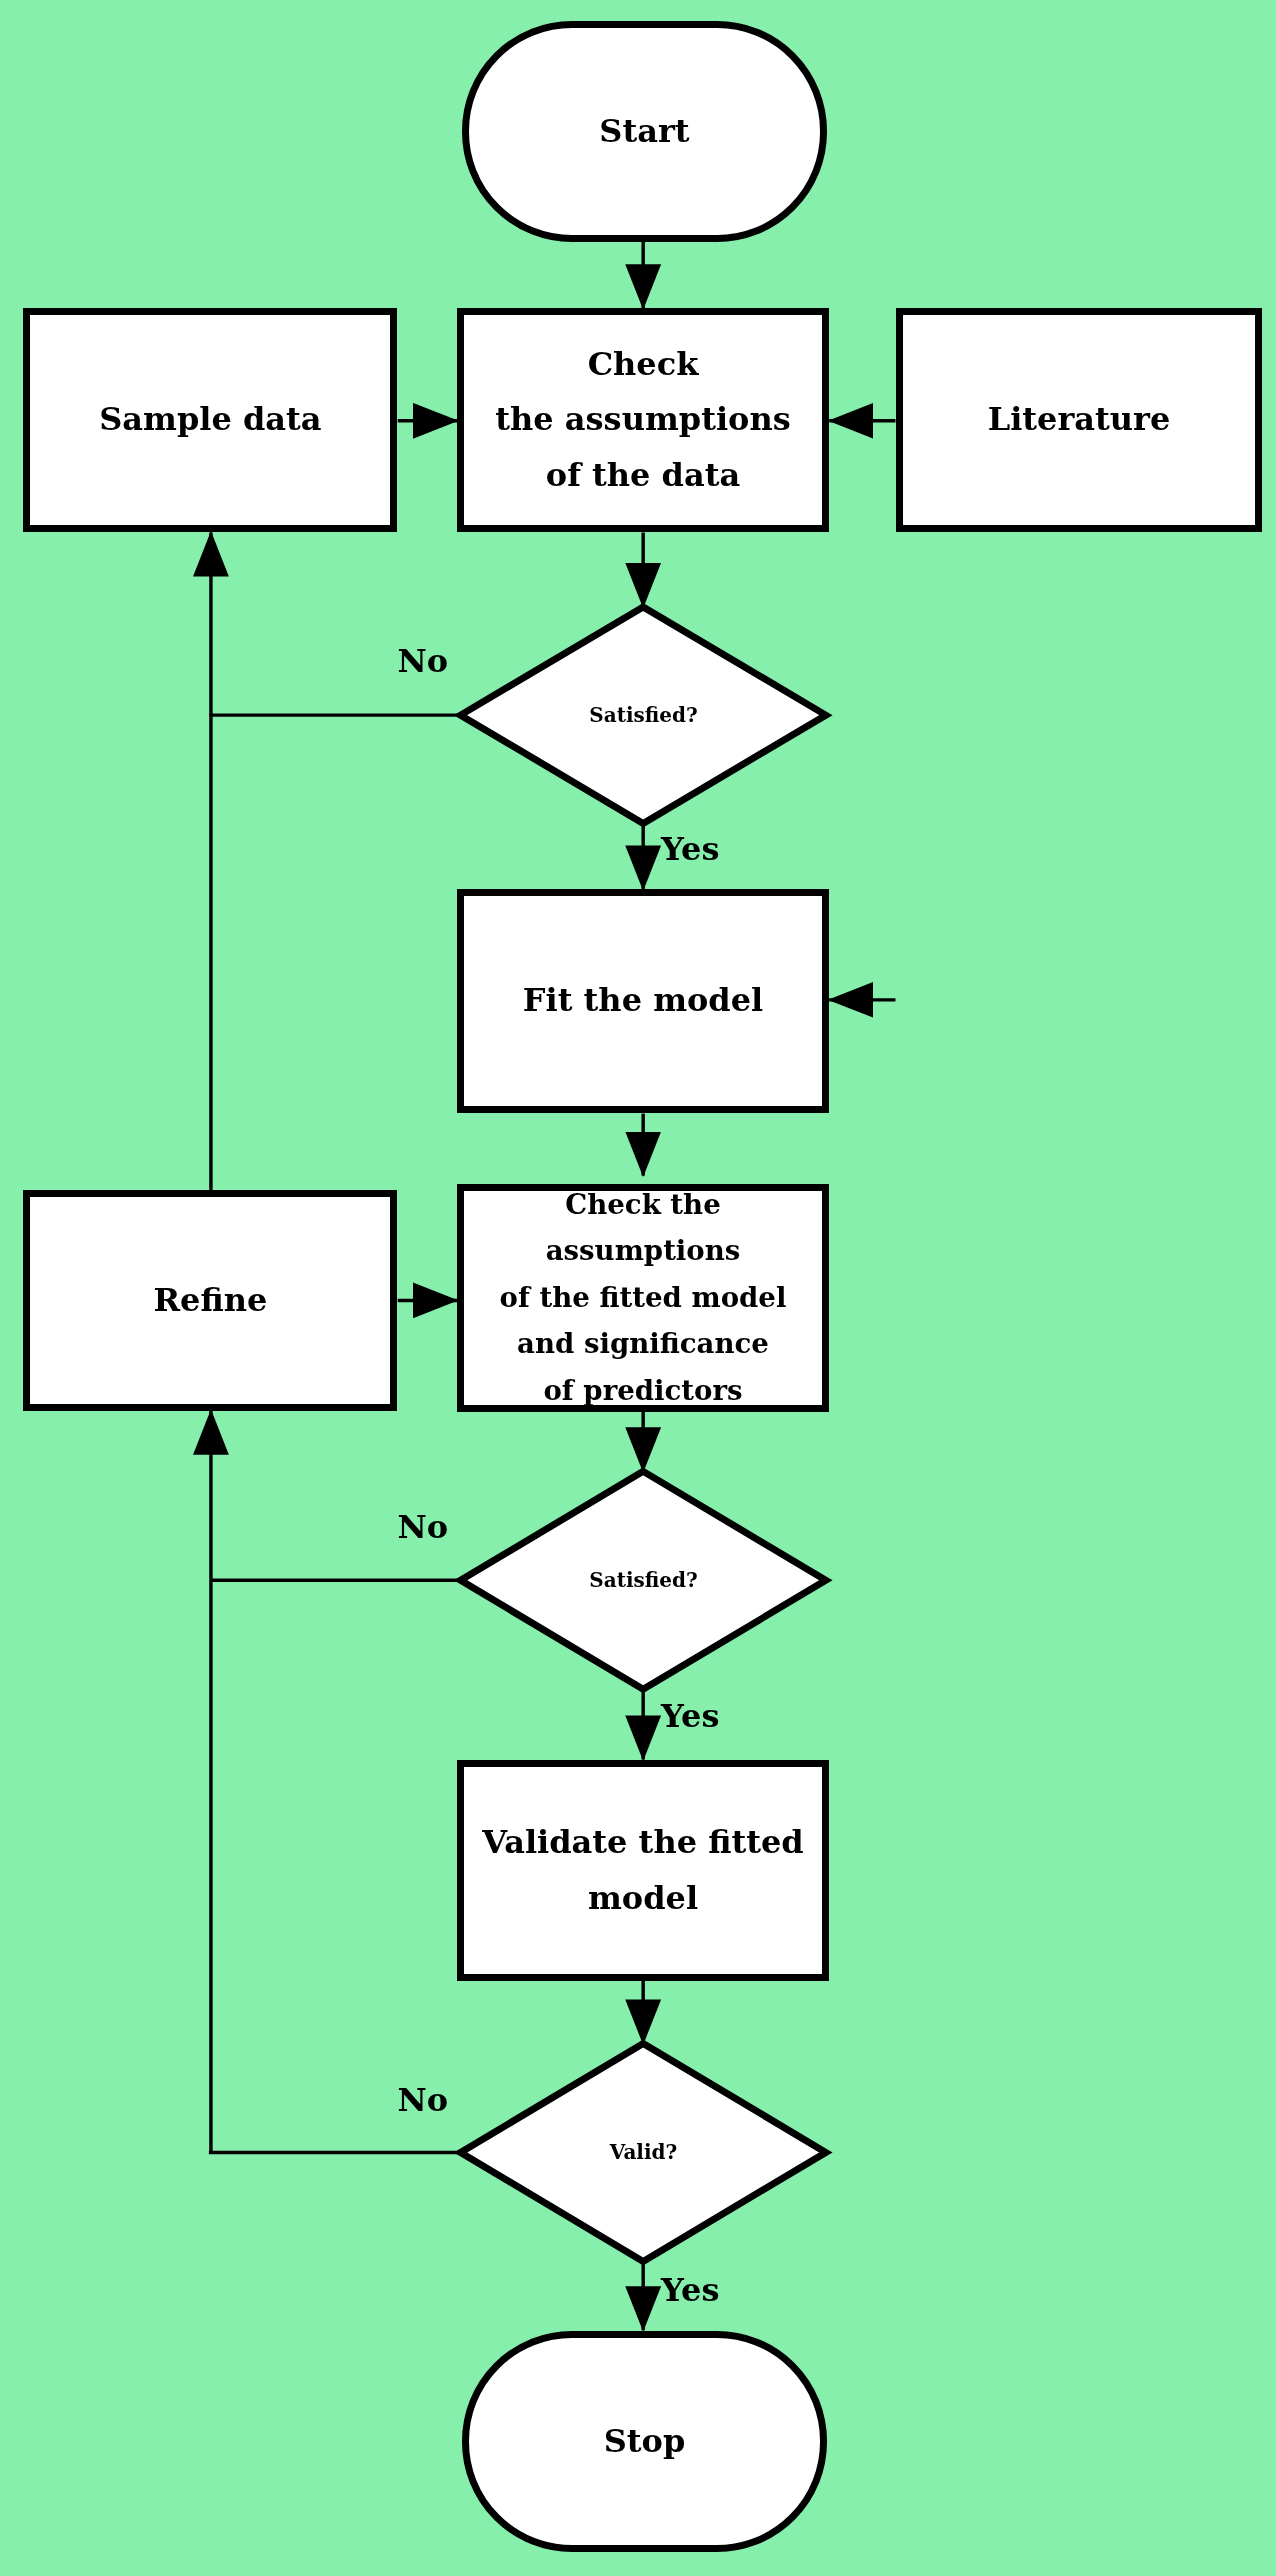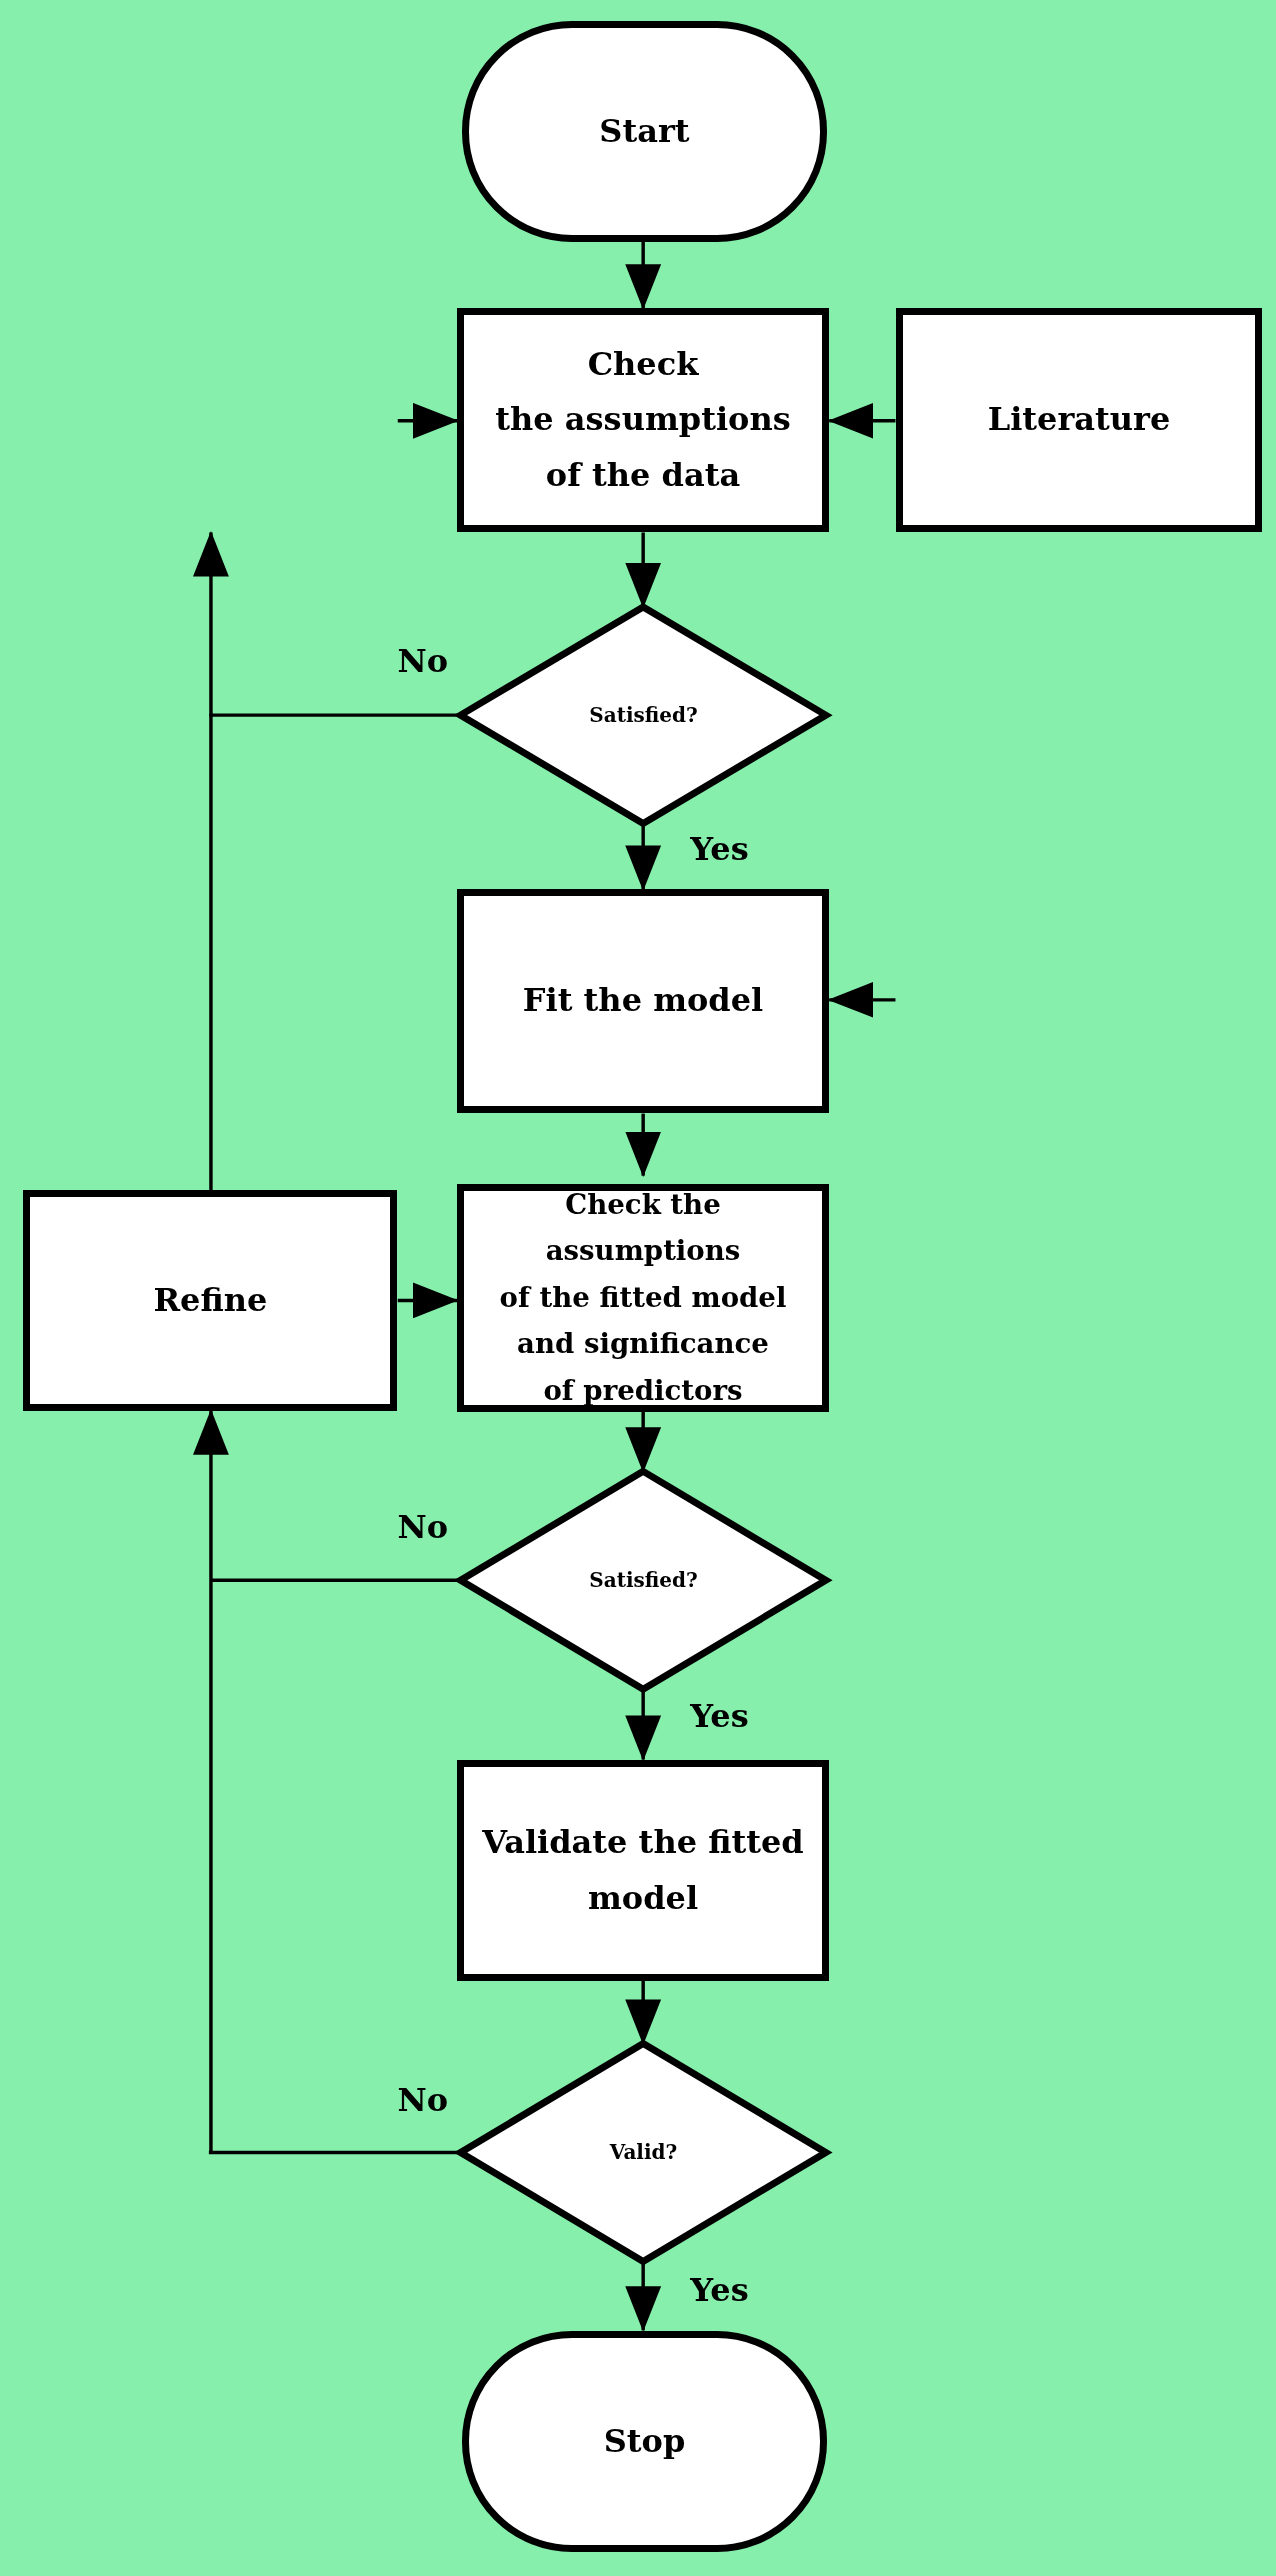--- a/index.html
+++ b/index.html
@@ -28,21 +28,21 @@
   .dlabel{
     position:absolute;z-index:3;
     display:flex;align-items:center;justify-content:center;
     text-align:center;font-weight:bold;font-size:20px;
   }
   .elabel{
     position:absolute;z-index:3;
     font-weight:bold;font-size:32px;line-height:1;
   }
   .elabel.right{text-align:right;}
-  .elabel.left{text-align:center;}
+  .elabel.left{text-align:left;}
 </style>
 </head>
 <body>
 
 <div class="canvas">
 
   <svg class="wires" width="1276" height="2576" viewBox="0 0 1851 3736">
     <defs>
       <marker id="arrow" markerUnits="userSpaceOnUse" markerWidth="66" markerHeight="52" refX="64" refY="26" orient="auto">
         <polygon points="0,0 66,26 0,52" fill="#000"></polygon>
@@ -73,20 +73,23 @@
 
     <polygon points="933,880 1198,1037 933,1194 668,1037" fill="#fff" stroke="#000" stroke-width="10"></polygon>
     <polygon points="933,2134 1198,2292 933,2450 668,2292" fill="#fff" stroke="#000" stroke-width="10"></polygon>
     <polygon points="933,2964 1198,3122 933,3280 668,3122" fill="#fff" stroke="#000" stroke-width="10"></polygon>
   </svg>
 
   <div class="node big terminator" style="left:462px;top:20.7px;width:365px;height:221px;">
     <span>Start</span>
   </div>
 
+  <div class="node big" style="left:23.4px;top:308px;width:374px;height:224px;">
+    <span>Sample data</span>
+  </div>
 
   <div class="node big" style="left:457px;top:308px;width:372px;height:224px;">
     <span>Check
 the assumptions
 of the data</span>
   </div>
 
   <div class="node big" style="left:896px;top:308px;width:366px;height:224px;">
     <span>Literature</span>
   </div>

